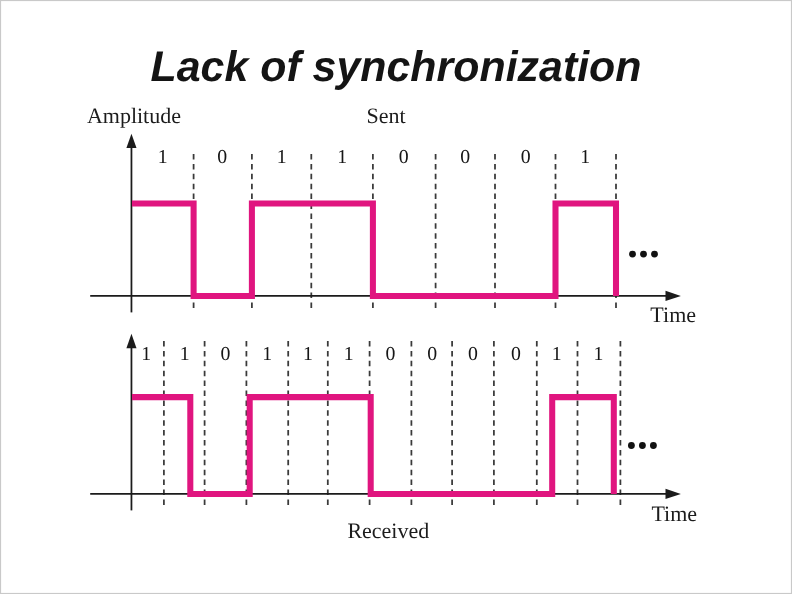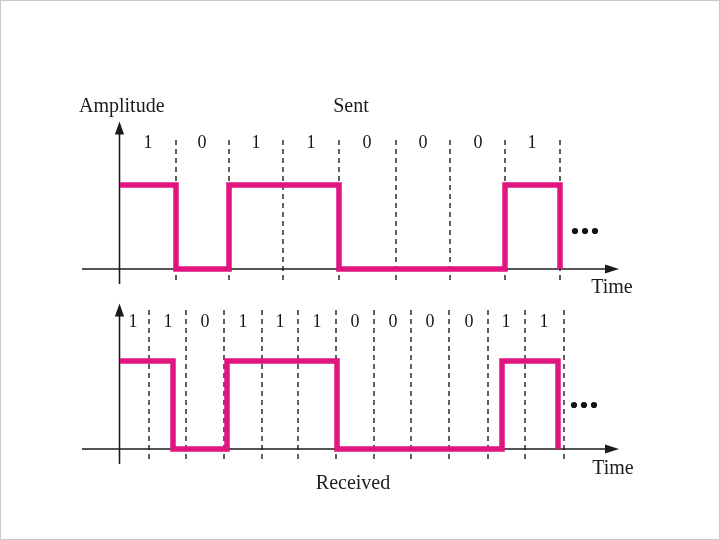--- a/index.html
+++ b/index.html
@@ -42,20 +42,21 @@
   .bit-label {
     font-family: "Liberation Serif", serif;
     font-size: 18px;
     fill: #161616;
   }
 </style>
 </head>
 <body>
 
 <div class="slide">
+  <h1 class="title">Lack of synchronization</h1>
 
   <svg id="diagram" viewBox="0 0 720 540" xmlns="http://www.w3.org/2000/svg">
     <text class="serif-label" x="78" y="111" text-anchor="start">Amplitude</text>
     <text class="serif-label" x="350" y="111" text-anchor="middle">Sent</text>
     <text class="serif-label" x="611" y="292" text-anchor="middle">Time</text>
     <text class="serif-label" x="612" y="473" text-anchor="middle">Time</text>
     <text class="serif-label" x="352" y="488" text-anchor="middle">Received</text>
     <g id="charts-root">
         <g>
           <line x1="175" y1="139" x2="175" y2="281" stroke="#3a3a3a" stroke-width="1.6" stroke-dasharray="5 4"></line>

